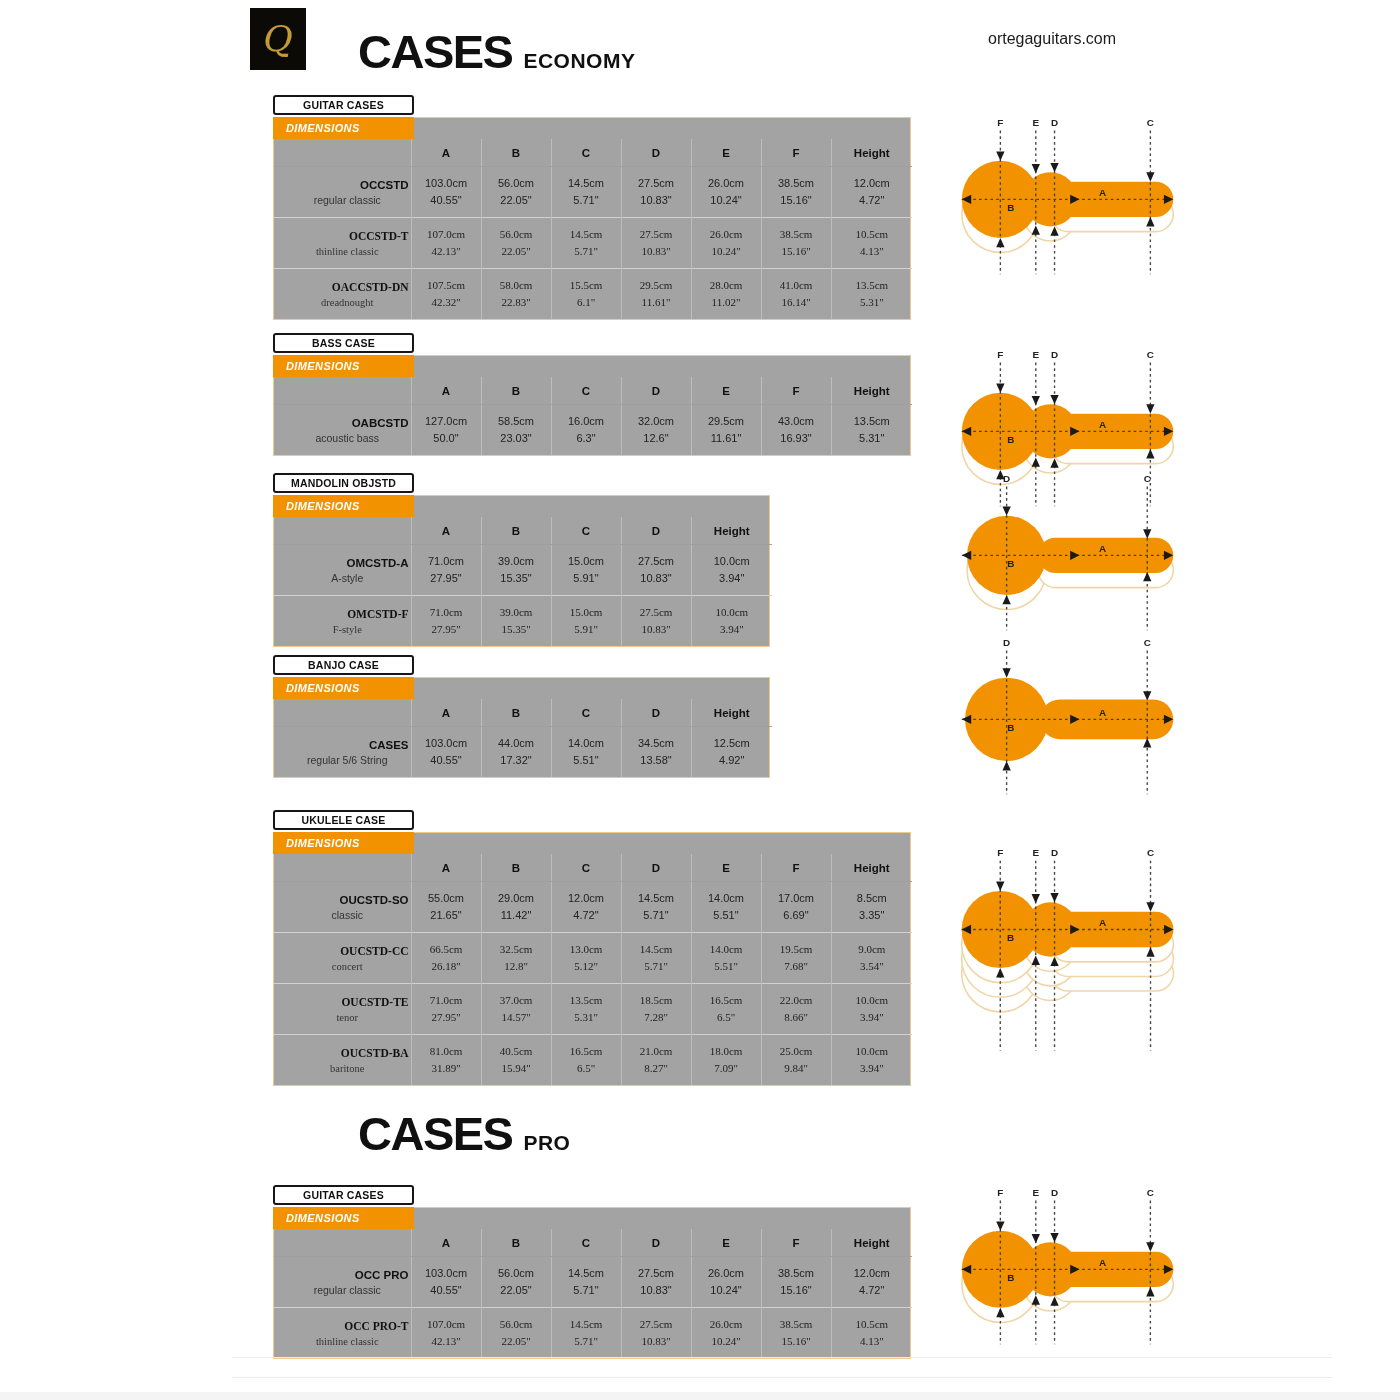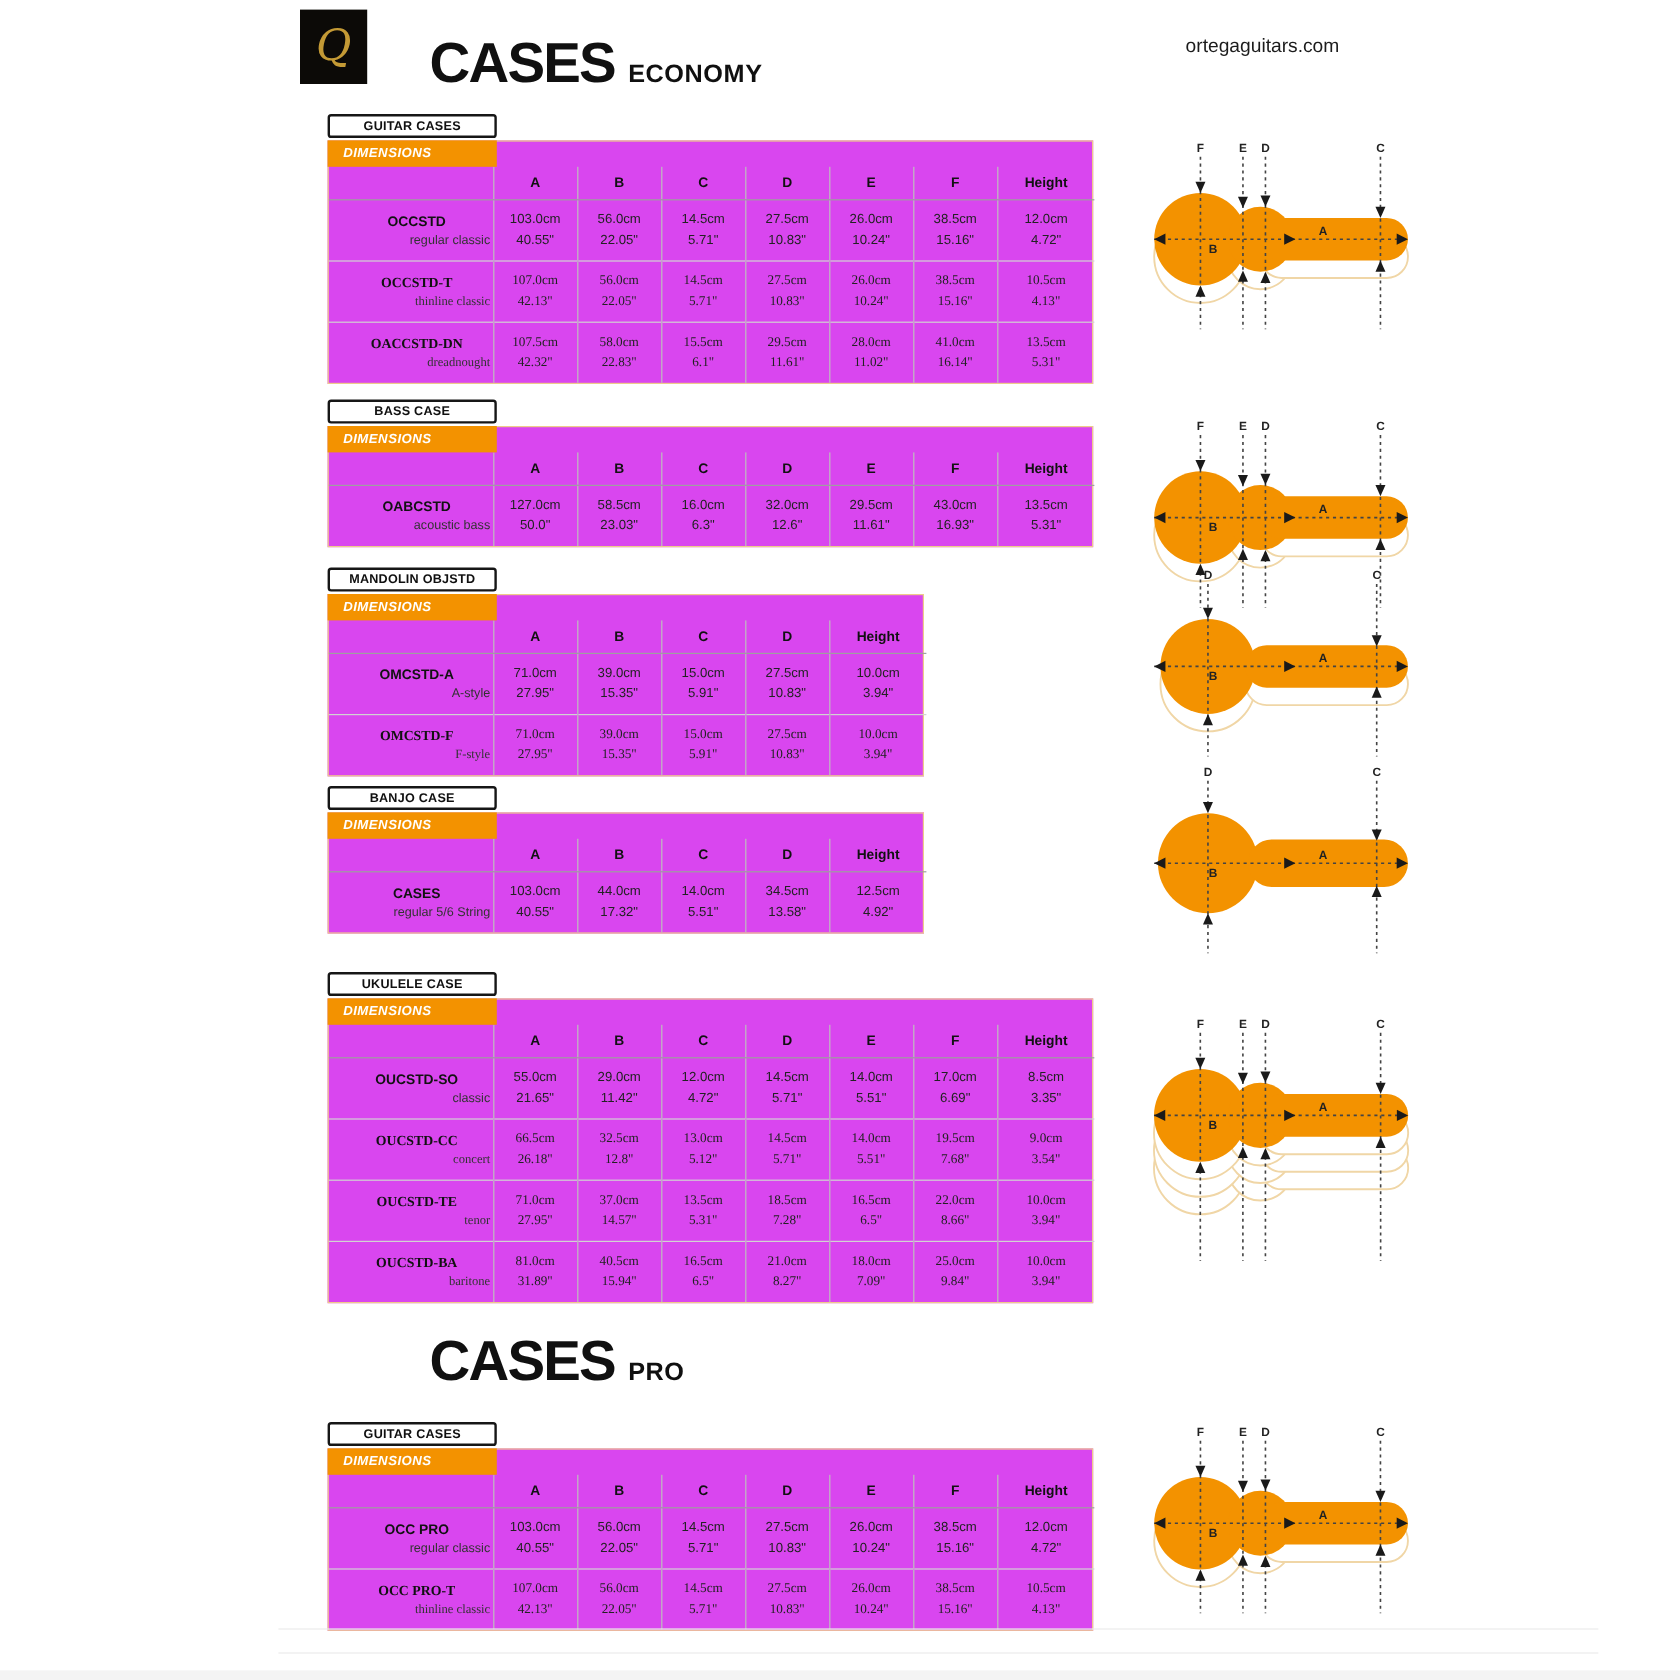--- a/index.html
+++ b/index.html
@@ -16,33 +16,33 @@
   .title-econ{left:358px;top:24px;}
   .title-pro{left:358px;top:1106px;}
   .title .big{font-size:47px;font-weight:900;letter-spacing:-1.5px;}
   .title .small{font-size:21px;font-weight:800;margin-left:11px;letter-spacing:.5px;}
   .website{left:988px;top:30px;font-size:16px;font-weight:400;color:#1c1c1c;}
   
   .section-label{width:141px;height:20px;border:2px solid #161616;border-radius:3px;background:#fff;
     display:flex;align-items:center;justify-content:center;
     font-size:10.5px;font-weight:700;letter-spacing:.2px;color:#101010;z-index:2;box-sizing:border-box;}
   
-  .tablebox{background:#d946ef;border:1px solid #eecb8a;box-sizing:border-box;}
+  .tablebox{background:#a3a3a3;border:1px solid #eecb8a;box-sizing:border-box;}
   .dimbar{position:absolute;left:-1px;top:-1px;width:141px;height:22px;background:#f39200;color:#ffffff;
     font-weight:700;font-style:italic;font-size:11px;letter-spacing:.4px;
     display:flex;align-items:center;padding-left:13px;box-sizing:border-box;}
   table.dim-table{border-collapse:collapse;table-layout:fixed;width:100%;margin-top:21px;}
   .dim-table th{font-size:11.5px;font-weight:700;color:#111;height:27px;
     border-bottom:1px solid #9f9f9f;text-align:center;padding:0;}
   .dim-table th.lblth{border-left:none;}
   .dim-table th+th, .dim-table td+td{border-left:1px solid #bdbdbd;}
   .dim-table tbody tr+tr td{border-top:1px solid #d2d2d2;font-family:Liberation Serif, serif;}
   .dim-table td{text-align:center;vertical-align:middle;padding:5px 2px;height:40px;}
-  .mdl-name{font-size:11.5px;font-weight:700;color:#111;text-align:center;padding-left:10px;line-height:1.5;}
-  .mdl-sub{font-size:10.5px;font-weight:400;color:#333;text-align:right;padding-left:10px;line-height:1.3;}
+  .mdl-name{font-size:11.5px;font-weight:700;color:#111;text-align:right;padding-left:10px;line-height:1.5;}
+  .mdl-sub{font-size:10.5px;font-weight:400;color:#333;text-align:center;padding-left:10px;line-height:1.3;}
   .v-cm,.v-in{font-size:11px;color:#222;line-height:1.55;}
   
   .diagram{width:240px;}
   
   .rule{height:1px;background:#ececec;}
   .band{background:#f4f4f4;}
 </style>
 </head>
 <body>
 

